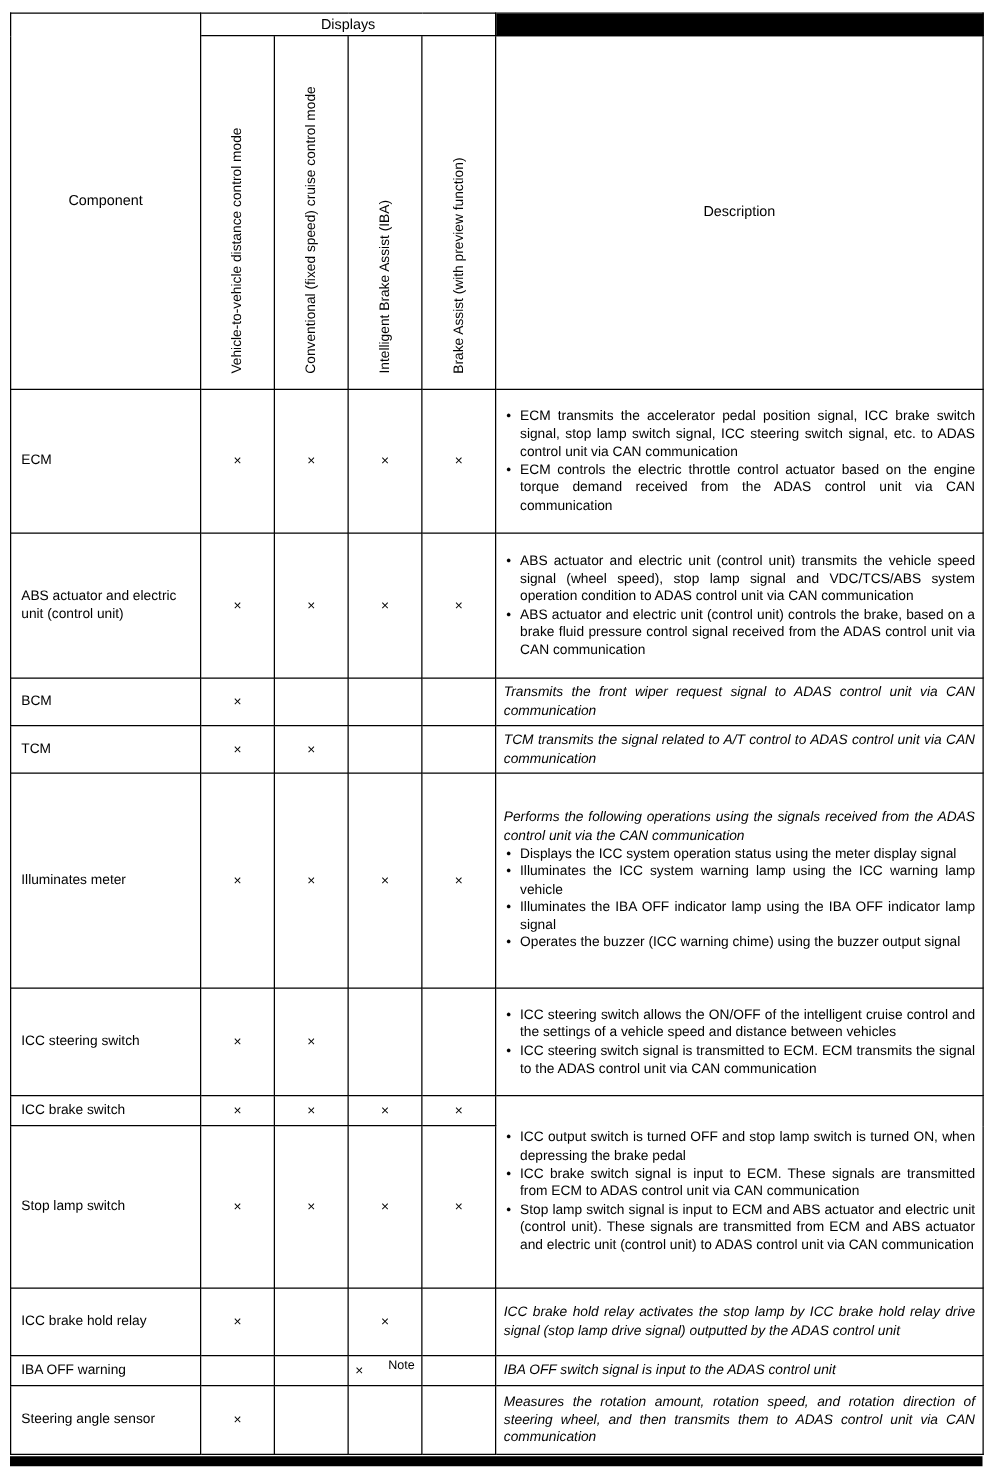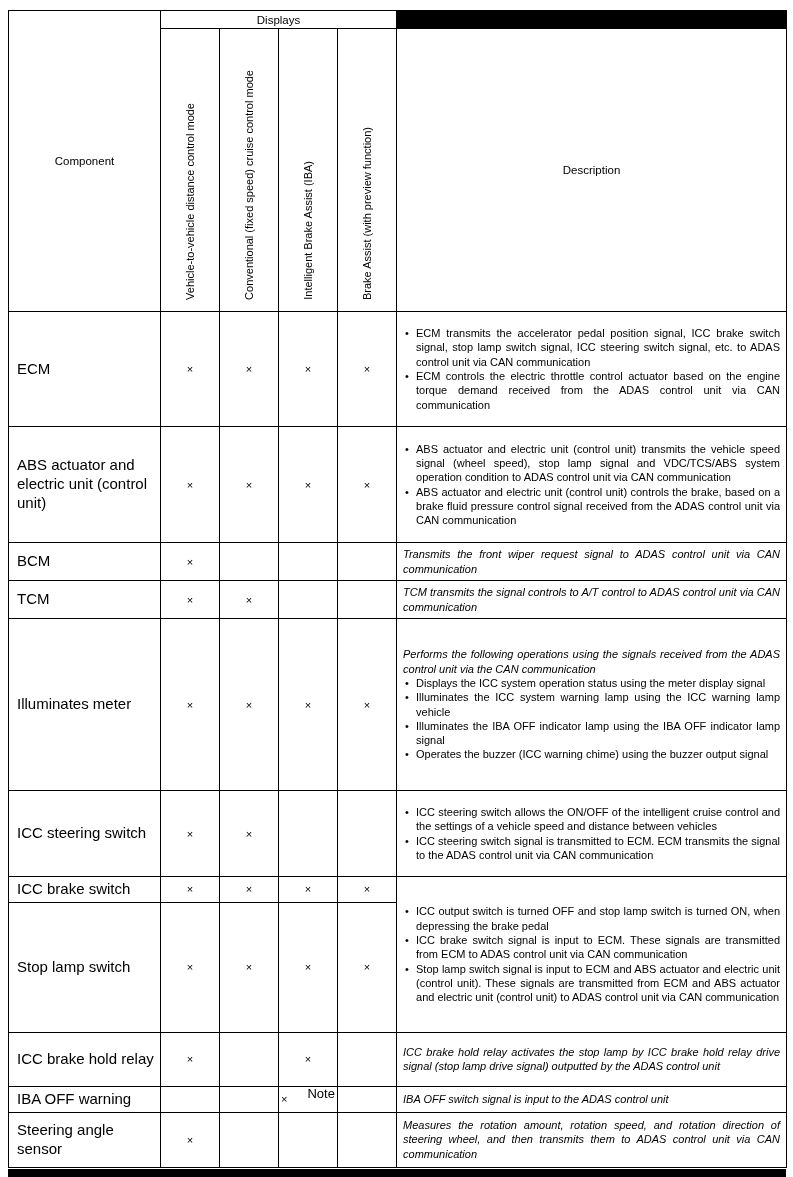--- a/index.html
+++ b/index.html
@@ -45,33 +45,33 @@
     display: inline-block;
     writing-mode: vertical-rl;
     transform: rotate(180deg);
     white-space: nowrap;
     font-size: 11px;
     line-height: 1;
   }
 
   
   .comp-cell {
-    font-size: 15px;
+    font-size: 11px;
     line-height: 1.25;
     padding: 3px 4px 3px 8px;
     vertical-align: middle;
     margin-left: 20px;
   }
   .mark-cell {
     font-size: 11px;
     text-align: center;
     vertical-align: middle;
   }
   sup.note {
-    font-size: 13px;
+    font-size: 10px;
     vertical-align: super;
     line-height: 0;
     padding-left: 20px;
   }
   .desc-cell {
     font-size: 11px;
     line-height: 1.3;
     padding: 3px 6px 3px 6px;
     vertical-align: middle;
   }
@@ -178,21 +178,21 @@
             <div class="desc-text">Transmits the front wiper request signal to ADAS control unit via CAN communication</div>
           </td>
         </tr>
         <tr style="height: 38px;">
           <td class="comp-cell">TCM</td>
           <td class="mark-cell">×</td>
           <td class="mark-cell">×</td>
           <td class="mark-cell"></td>
           <td class="mark-cell"></td>
           <td class="desc-cell">
-            <div class="desc-text">TCM transmits the signal controls to A/T control to ADAS control unit via CAN communication</div>
+            <div class="desc-text">TCM transmits the signal related to A/T control to ADAS control unit via CAN communication</div>
           </td>
         </tr>
         <tr style="height: 172px;">
           <td class="comp-cell">Illuminates meter</td>
           <td class="mark-cell">×</td>
           <td class="mark-cell">×</td>
           <td class="mark-cell">×</td>
           <td class="mark-cell">×</td>
           <td class="desc-cell">
             <div class="desc-text">Performs the following operations using the signals received from the ADAS control unit via the CAN communication</div>

